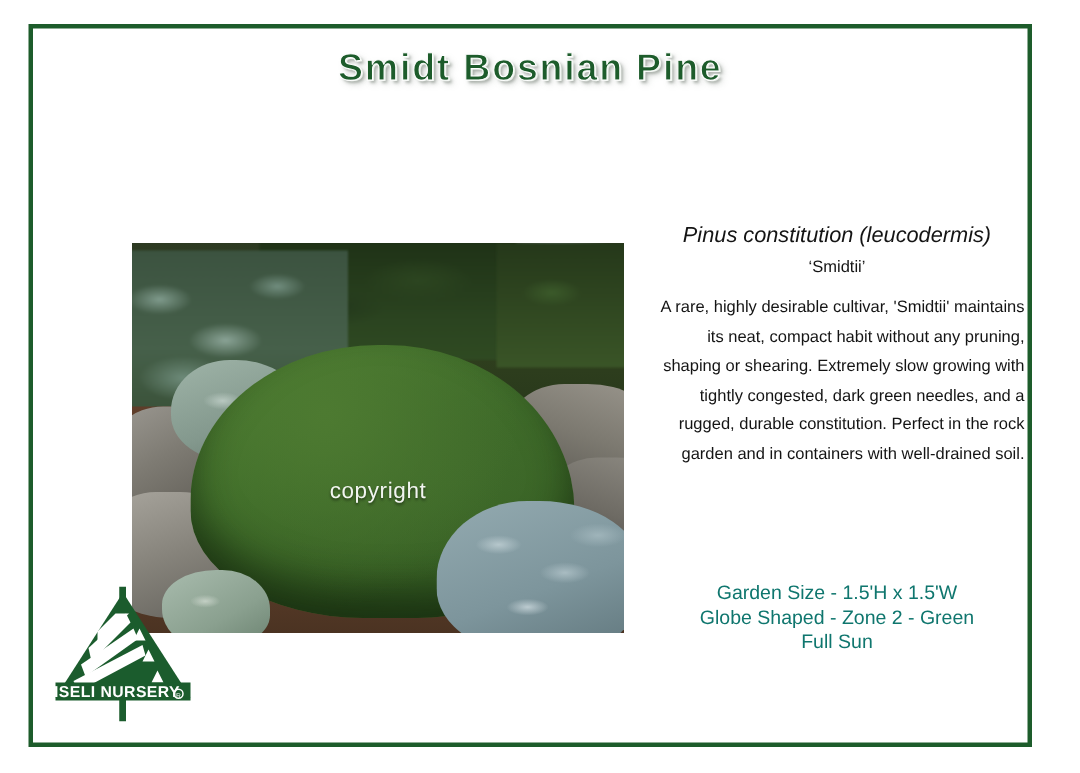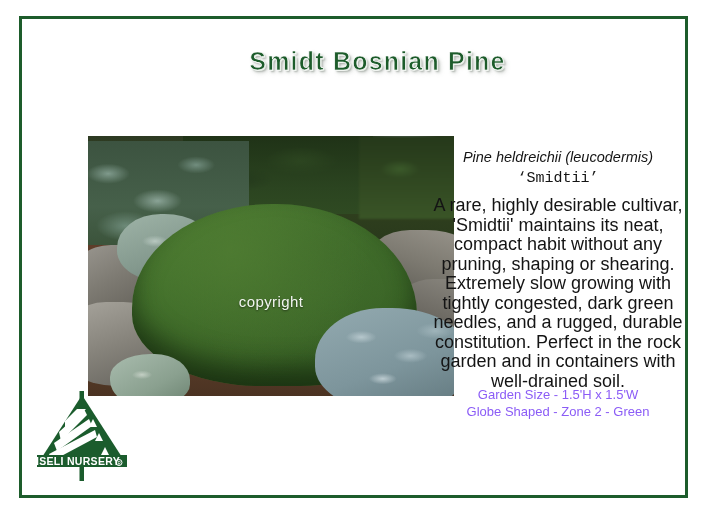--- a/index.html
+++ b/index.html
@@ -14,47 +14,45 @@
     position:absolute;
     left:19px;top:16px;
     width:669px;height:482px;
     box-sizing:border-box;
     border:3px solid #1d5c2b;
     background:#ffffff;
   }
   
   .title-wrap{
     position:absolute;
-    left:0;top:28px;width:100%;
+    left:0;top:12px;width:100%;
     text-align:center;
     pointer-events:none;
-    padding-left:24px;
   }
   .title{
     display:inline-block;
     font-family:"Liberation Sans", sans-serif;
     font-size:25px;
     font-weight:bold;
     letter-spacing:1.2px;
     color:#1d5c2b;
     -webkit-text-stroke:0.7px #ffffff;
     text-shadow:
        0 0 1px #ffffff,
        1px 1px 0 #e9efe9,
        2px 2px 2px rgba(120,130,120,0.55),
        3px 3px 4px rgba(140,150,140,0.35);
   }
   
   .photo{
     position:absolute;
-    left:66px;top:117px;
+    left:66px;top:143px;
     width:328px;height:260px;
     background:#701a75;
     overflow:hidden;
-    padding-left:38px;
   }
   .photo .scene{position:absolute;inset:0;}
   
   .sky{
     position:absolute;left:0;top:0;width:100%;height:40%;
     background:
       radial-gradient(ellipse 60px 30px at 86% 12%, #b9cede 0%, rgba(185,206,222,0) 70%),
       linear-gradient(180deg,#2d3a22 0%,#33431f 45%,#2a3a1c 100%);
   }
   
@@ -196,37 +194,38 @@
     color:#141414;
   }
   .botanical{
     font-family:"Liberation Sans", sans-serif;
     font-style:italic;
     font-size:14.5px;
     line-height:20px;
     margin:0;
   }
   .cultivar{
-    font-family:Liberation Mono, monospace;
-    font-size:15px;
+    font-family:Liberation Sans, sans-serif;
+    font-size:11px;
     line-height:21px;
     margin:1px 0 7px 0;
   }
   .description{
     font-family:"Liberation Sans", sans-serif;
-    font-size:18px;
+    font-size:11px;
     line-height:19.5px;
     margin:0;
+    text-align:right;
   }
   .specs{
     position:absolute;
     left:411px;top:368px;
     width:250px;
     text-align:center;
-    color:#8b5cf6;
+    color:#0f766e;
     font-family:"Liberation Sans", sans-serif;
     font-size:13px;
     line-height:16.5px;
   }
   .specs div{white-space:nowrap;}
   
   .logo{
     position:absolute;
     left:9px;bottom:14px;
     width:102px;height:90px;
@@ -258,28 +257,29 @@
       <div class="candles"></div>
       <div class="blue-fir"></div>
       <div class="silver-plant"></div>
     </div>
     <div class="watermark">
       <div>copyright</div>
     </div>
   </div>
 
   <div class="info">
-    <p class="botanical">Pine heldreichii (leucodermis)</p>
+    <p class="botanical">Pinus constitution (leucodermis)</p>
     <p class="cultivar">‘Smidtii’</p>
     <p class="description">A rare, highly desirable cultivar, 'Smidtii' maintains its neat, compact habit without any pruning, shaping or shearing. Extremely slow growing with tightly congested, dark green needles, and a rugged, durable constitution. Perfect in the rock garden and in containers with well-drained soil.</p>
   </div>
 
   <div class="specs">
     <div>Garden Size - 1.5'H x 1.5'W</div>
     <div>Globe Shaped - Zone 2 - Green</div>
+    <div>Full Sun</div>
   </div>
 
   <div class="logo">
     <svg viewBox="0 0 102 90" xmlns="http://www.w3.org/2000/svg">
 
       <rect x="48.5" y="0" width="4.5" height="90" fill="#1b5c2d"></rect>
 
       <polygon points="51,4 96,74 6,74" fill="#1b5c2d"></polygon>
 
       <g fill="#ffffff">

